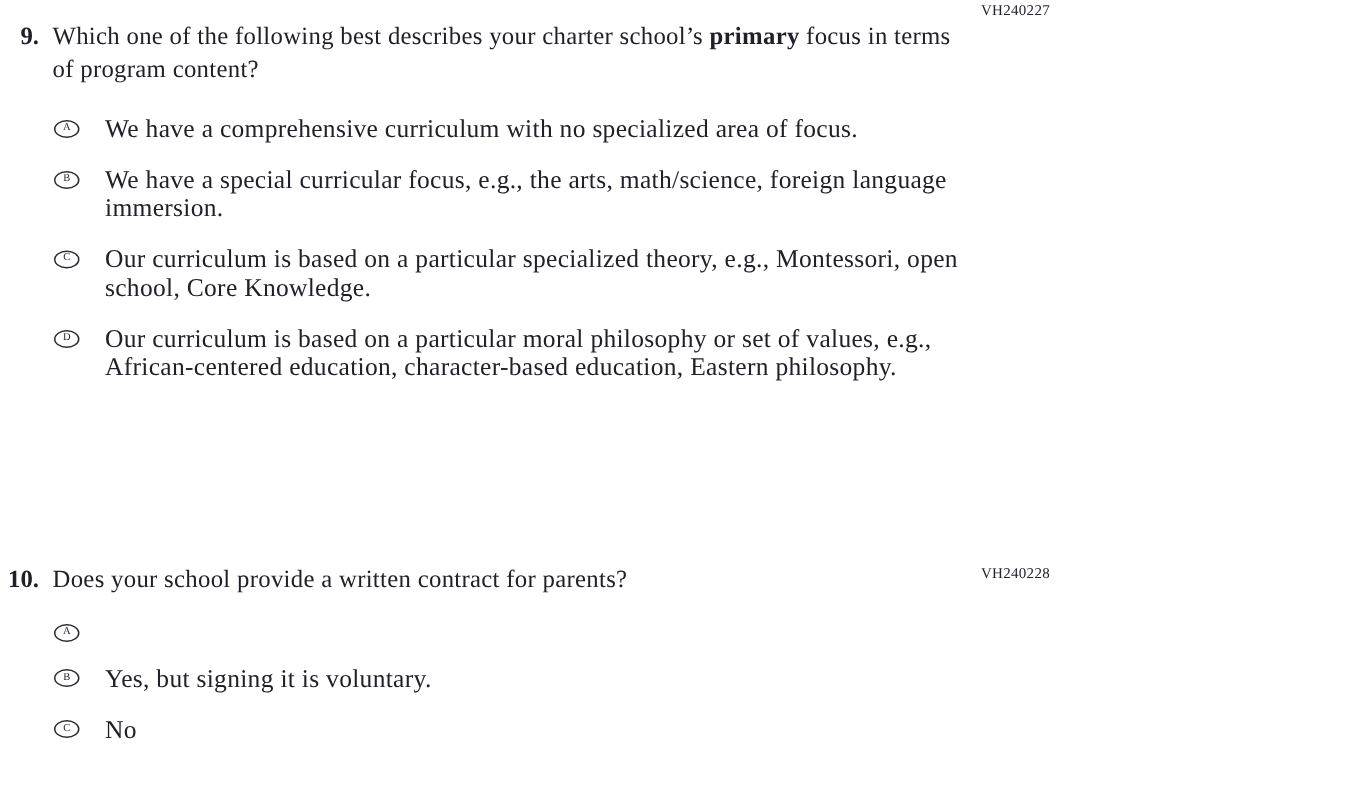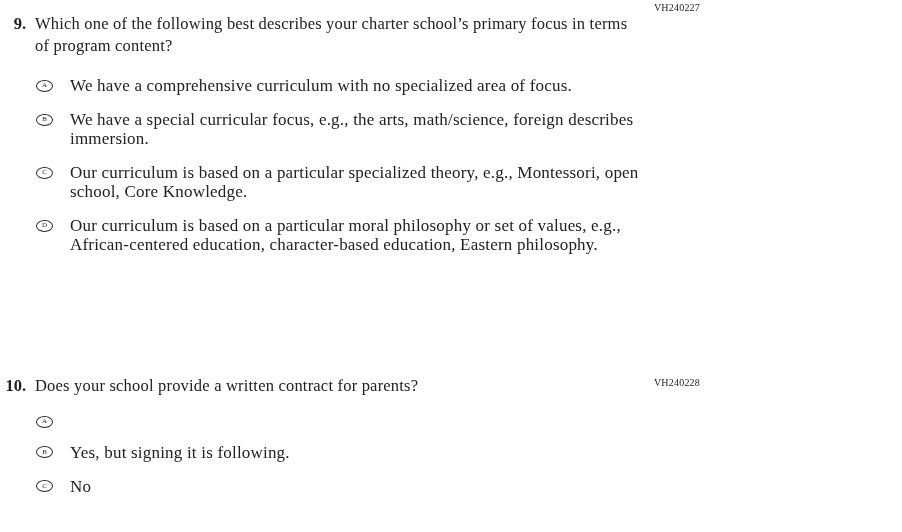--- a/index.html
+++ b/index.html
@@ -42,21 +42,21 @@
     flex: 0 0 auto;
   }
   .q-text {
     margin-left: 9px;
     width: 750px;
     font-size: 16.5px;
     line-height: 22px;
     letter-spacing: 0.2px;
     white-space: pre-line;
   }
-  .q-text .bold { font-weight: normal; }
+  .q-text .bold { font-weight: bold; }
   .options {
     position: absolute;
     left: 36px;
   }
   .options-q9  { top: 76px; }
   .options-q10 { top: 412px; }
   .option {
     display: flex;
     align-items: flex-start;
     margin-bottom: 15px;
@@ -107,21 +107,21 @@
     <div class="option">
       <span class="bubble">
           <span class="bubble-letter">A</span>
         </span>
       <span class="opt-text">We have a comprehensive curriculum with no specialized area of focus.</span>
     </div>
     <div class="option">
       <span class="bubble">
           <span class="bubble-letter">B</span>
         </span>
-      <span class="opt-text">We have a special curricular focus, e.g., the arts, math/science, foreign describes
+      <span class="opt-text">We have a special curricular focus, e.g., the arts, math/science, foreign language
 immersion.</span>
     </div>
     <div class="option">
       <span class="bubble">
           <span class="bubble-letter">C</span>
         </span>
       <span class="opt-text">Our curriculum is based on a particular specialized theory, e.g., Montessori, open
 school, Core Knowledge.</span>
     </div>
     <div class="option">
@@ -143,21 +143,21 @@
   <div class="options options-q10">
     <div class="option">
       <span class="bubble">
           <span class="bubble-letter">A</span>
         </span>
     </div>
     <div class="option">
       <span class="bubble">
           <span class="bubble-letter">B</span>
         </span>
-      <span class="opt-text">Yes, but signing it is following.</span>
+      <span class="opt-text">Yes, but signing it is voluntary.</span>
     </div>
     <div class="option">
       <span class="bubble">
           <span class="bubble-letter">C</span>
         </span>
       <span class="opt-text">No</span>
     </div>
   </div>
 
 </div>

